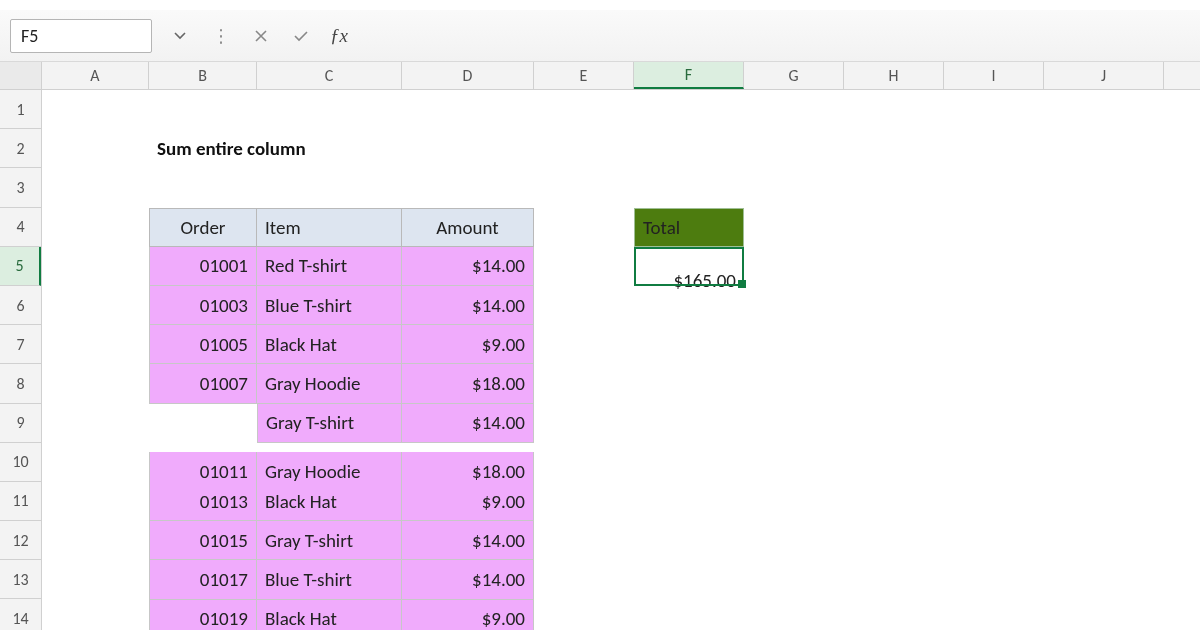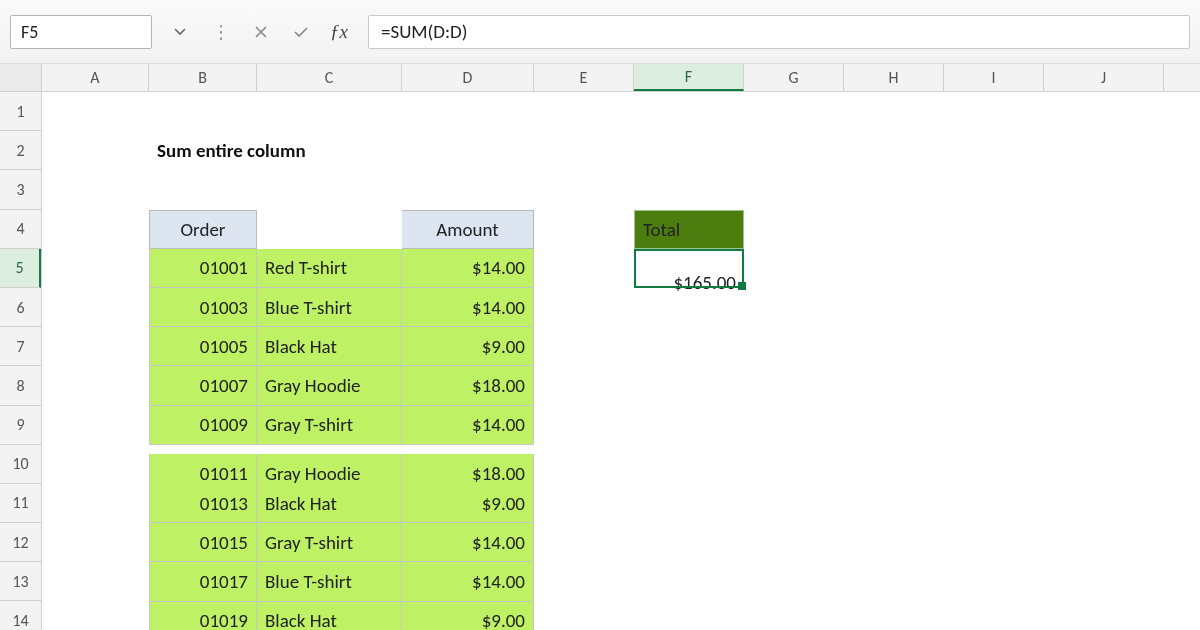--- a/index.html
+++ b/index.html
@@ -14,27 +14,28 @@
   }
   .wrap {
     width: 1200px;
     height: 630px;
     position: relative;
     background: #fff;
   }
 
   
   .formula-row {
-    height: 64px;
+    height: 52px;
     display: flex;
     align-items: center;
     padding: 0 10px;
     border-bottom: 1px solid #d9d9d9;
     gap: 14px;
     background: linear-gradient(#fafafa,#f2f2f2);
+    margin-top: 10px;
   }
   .namebox {
     width: 142px;
     height: 34px;
     border: 1px solid #b5b5b5;
     background: #fff;
     display: flex;
     align-items: center;
     padding: 0 10px;
     font-size: 18px;
@@ -201,21 +202,21 @@
 
   
   .tbl-header {
     background: #dde5f0;
     border: 1px solid #b9b9b9;
     font-weight: 400;
     color: #222;
   }
   .tbl-cell {
     border: 1px solid #c7c7c7;
-    background: #bef264;
+    background: #f0abfc;
   }
   .tbl-cell + .tbl-cell, .tbl-header + .tbl-header { border-left: none; }
   .row .tbl-cell { border-top: none; }
 
   
   .total-header {
     background: #4d7c0f;
     border: 1px solid #9fbf95;
   }
   .total-value {
@@ -258,21 +259,20 @@
       <svg width="14" height="14" viewBox="0 0 14 14">
           <path d="M2 2 L12 12 M12 2 L2 12" stroke="#888" stroke-width="1.6"></path>
         </svg>
     </div>
     <div class="fbtn">
       <svg width="16" height="14" viewBox="0 0 16 14">
           <path d="M2 7 L6 11 L14 3" stroke="#888" stroke-width="1.6" fill="none"></path>
         </svg>
     </div>
     <div class="fx">ƒx</div>
-    <div class="formula-input">=SUM(D:D)</div>
   </div>
 
   <div class="grid-area">
 
     <div class="col-headers">
       <div class="corner"></div>
       <div class="colh cA">A</div>
       <div class="colh cB">B</div>
       <div class="colh cC">C</div>
       <div class="colh cD">D</div>
@@ -304,20 +304,21 @@
       </div>
 
       <div class="cells">
 
         <div class="row" style="top:39.2px">
           <div class="cell cB bold" style="width:400px">Sum entire column</div>
         </div>
 
         <div class="row" style="top:117.6px">
           <div class="cell cB tbl-header ct">Order</div>
+          <div class="cell cC tbl-header">Item</div>
           <div class="cell cD tbl-header ct">Amount</div>
           <div class="cell cF total-header">Total</div>
         </div>
 
         <div class="row" style="top:156.8px">
           <div class="cell cB tbl-cell rt">01001</div>
           <div class="cell cC tbl-cell">Red T-shirt</div>
           <div class="cell cD tbl-cell rt">$14.00</div>
           <div class="cell cF total-value rt">$165.00</div>
         </div>
@@ -334,21 +335,20 @@
           <div class="cell cD tbl-cell rt">$9.00</div>
         </div>
 
         <div class="row" style="top:274.4px">
           <div class="cell cB tbl-cell rt">01007</div>
           <div class="cell cC tbl-cell">Gray Hoodie</div>
           <div class="cell cD tbl-cell rt">$18.00</div>
         </div>
 
         <div class="row" style="top:313.6px">
-          <div class="cell cB tbl-cell rt">01009</div>
           <div class="cell cC tbl-cell">Gray T-shirt</div>
           <div class="cell cD tbl-cell rt">$14.00</div>
         </div>
 
         <div class="row" style="top:362px">
           <div class="cell cB tbl-cell rt">01011</div>
           <div class="cell cC tbl-cell">Gray Hoodie</div>
           <div class="cell cD tbl-cell rt">$18.00</div>
         </div>
 

